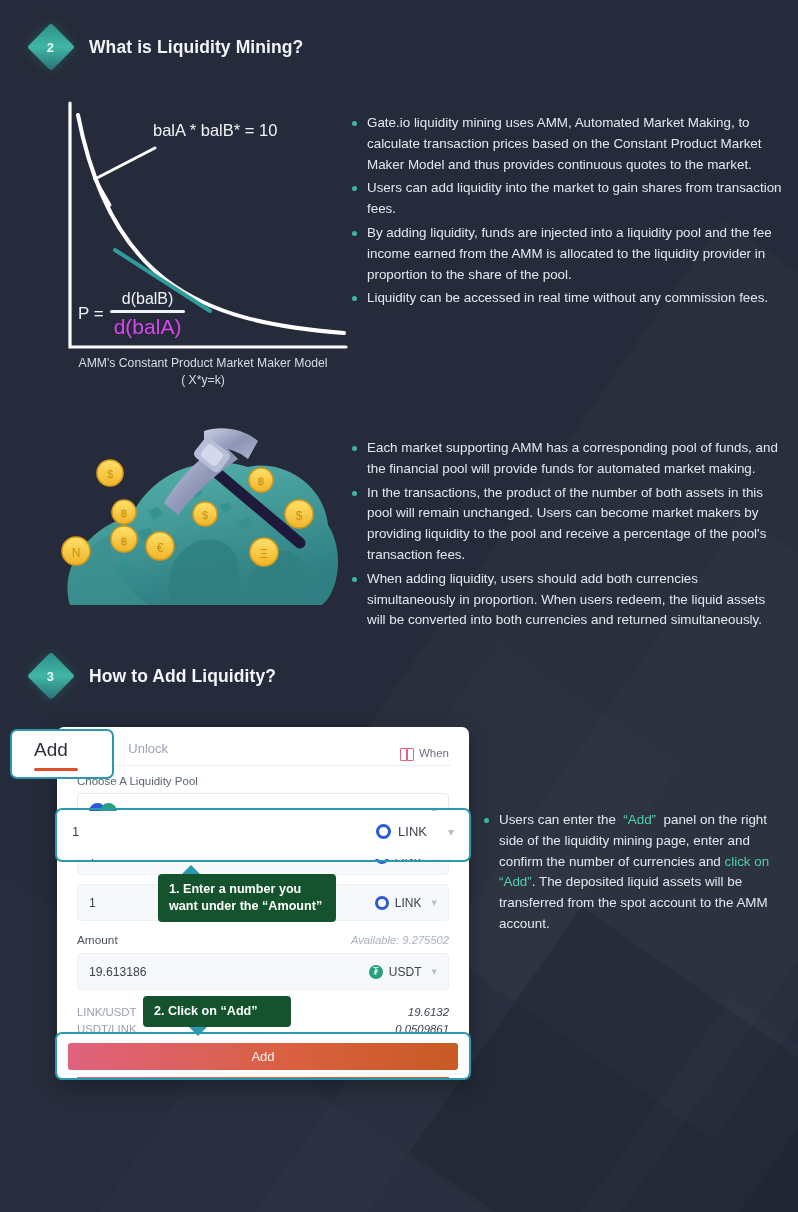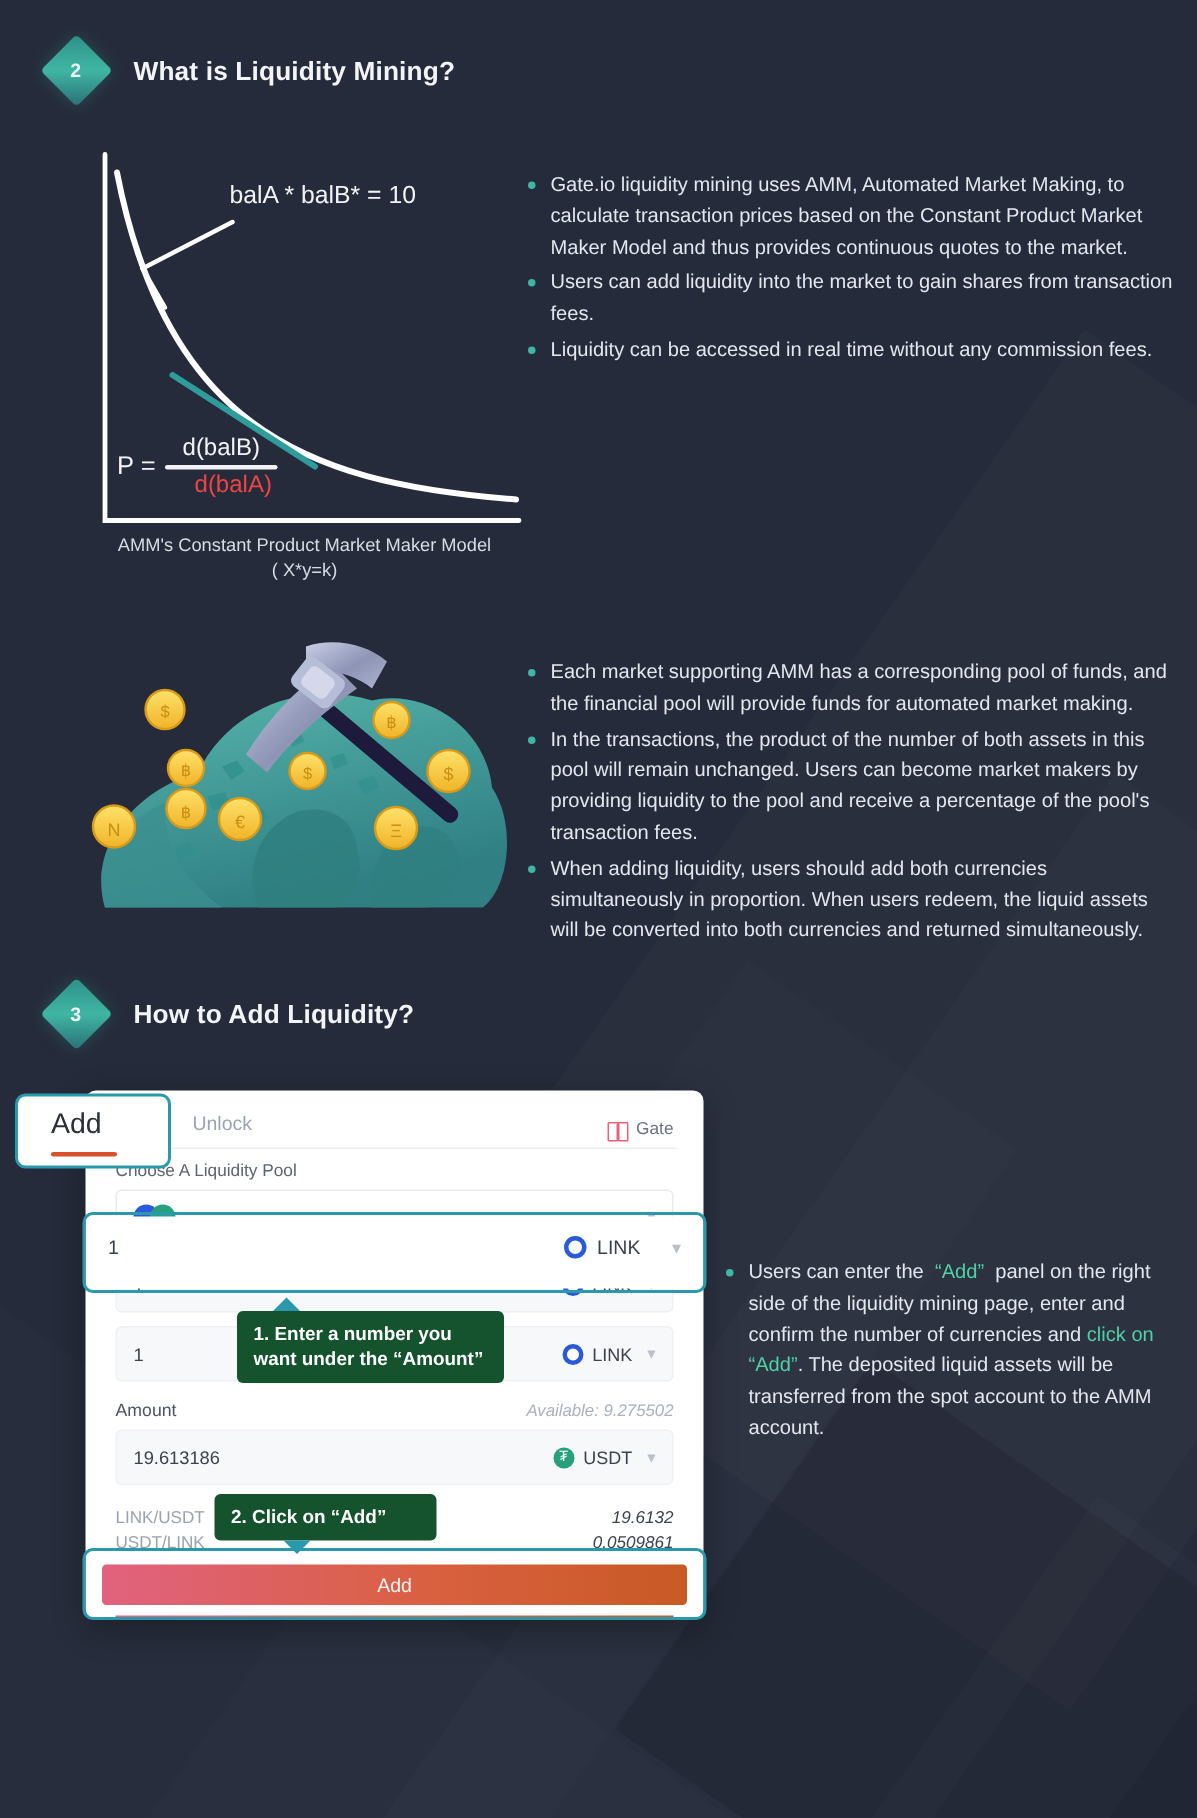--- a/index.html
+++ b/index.html
@@ -176,32 +176,33 @@
       <path d="M57 155 L 152 216" fill="none" stroke="#2e9c9a" stroke-width="4" stroke-linecap="round"></path>
     </svg>
     
     <div style="position:absolute; left:95px; top:26px; color:#f1f3f7; font-size:16.5px;">balA * balB* = 10</div>
     
     <div style="position:absolute; left:20px; top:195px; display:flex; align-items:center; gap:6px;">
       <span style="color:#f1f3f7; font-size:17px;">P =</span>
       <span style="display:inline-block; text-align:center;">
         <span style="display:block; color:#f1f3f7; font-size:16px; padding:0 4px 2px 4px;">d(balB)</span>
         <span style="display:block; height:2.5px; background:#f1f3f7; border-radius:2px;"></span>
-        <span style="display:block; color:#ef4444; font-size:16px; padding:2px 4px 0 4px;margin-left:16px;">d(balA)</span>
+        <span style="display:block; color:#d946ef; font-size:21px; padding:2px 4px 0 4px;">d(balA)</span>
       </span>
     </div>
   </div>
   <div class="chart-cap">
     <div>AMM's Constant Product Market Maker Model</div>
     <div>( X*y=k)</div>
   </div>
 
   <ul class="bullets" style="left:352px; top:113px; width:432px;">
     <li>Gate.io liquidity mining uses AMM, Automated Market Making, to calculate transaction prices based on the Constant Product Market Maker Model and thus provides continuous quotes to the market.</li>
     <li>Users can add liquidity into the market to gain shares from transaction fees.</li>
+    <li>By adding liquidity, funds are injected into a liquidity pool and the fee income earned from the AMM is allocated to the liquidity provider in proportion to the share of the pool.</li>
     <li>Liquidity can be accessed in real time without any commission fees.</li>
   </ul>
 
   <div class="mine">
     <svg width="296" height="205" viewBox="0 0 296 205">
       <defs>
         <linearGradient id="rockG" x1="0" y1="0" x2="0.4" y2="1">
           <stop offset="0%" stop-color="#57b5ac"></stop>
           <stop offset="100%" stop-color="#2f7f83"></stop>
         </linearGradient>
@@ -289,21 +290,21 @@
     <div class="sec-title">How to Add Liquidity?</div>
   </div>
 
   <div class="panel">
 
     <div class="panel-tabs">
       <div class="tab active">Add</div>
       <div class="tab">Unlock</div>
       <div class="panel-help">
         <span class="book-ic"></span>
-        <span>Gate</span>
+        <span>When</span>
       </div>
     </div>
     <div class="panel-divider"></div>
 
     <div class="sub-label">Choose A Liquidity Pool</div>
     <div class="pool-box">
       <span class="coinpair">
         <i class="cp-blue"></i>
           <i class="cp-green"></i>
       </span>
@@ -382,17 +383,17 @@
 
   <div class="callout c1">
     <span class="arrow"></span>
     <span>1. Enter a number you want under the “Amount”</span>
   </div>
   <div class="callout c2">
     <span class="arrow"></span>
     <span>2. Click on “Add”</span>
   </div>
 
-  <ul class="bullets" style="left:484px; top:838px; width:300px;">
+  <ul class="bullets" style="left:484px; top:810px; width:300px;">
     <li><span>Users can enter the</span>&nbsp;&nbsp;<span class="hl-green">“Add”</span>&nbsp;&nbsp;<span>panel on the right side of the liquidity mining page, enter and confirm the number of currencies and</span>&nbsp;<span class="hl-green">click on “Add”</span><span>. The deposited liquid assets will be transferred from the spot account to the AMM account.</span></li>
   </ul>
 
 </div>
 
 </body></html>

